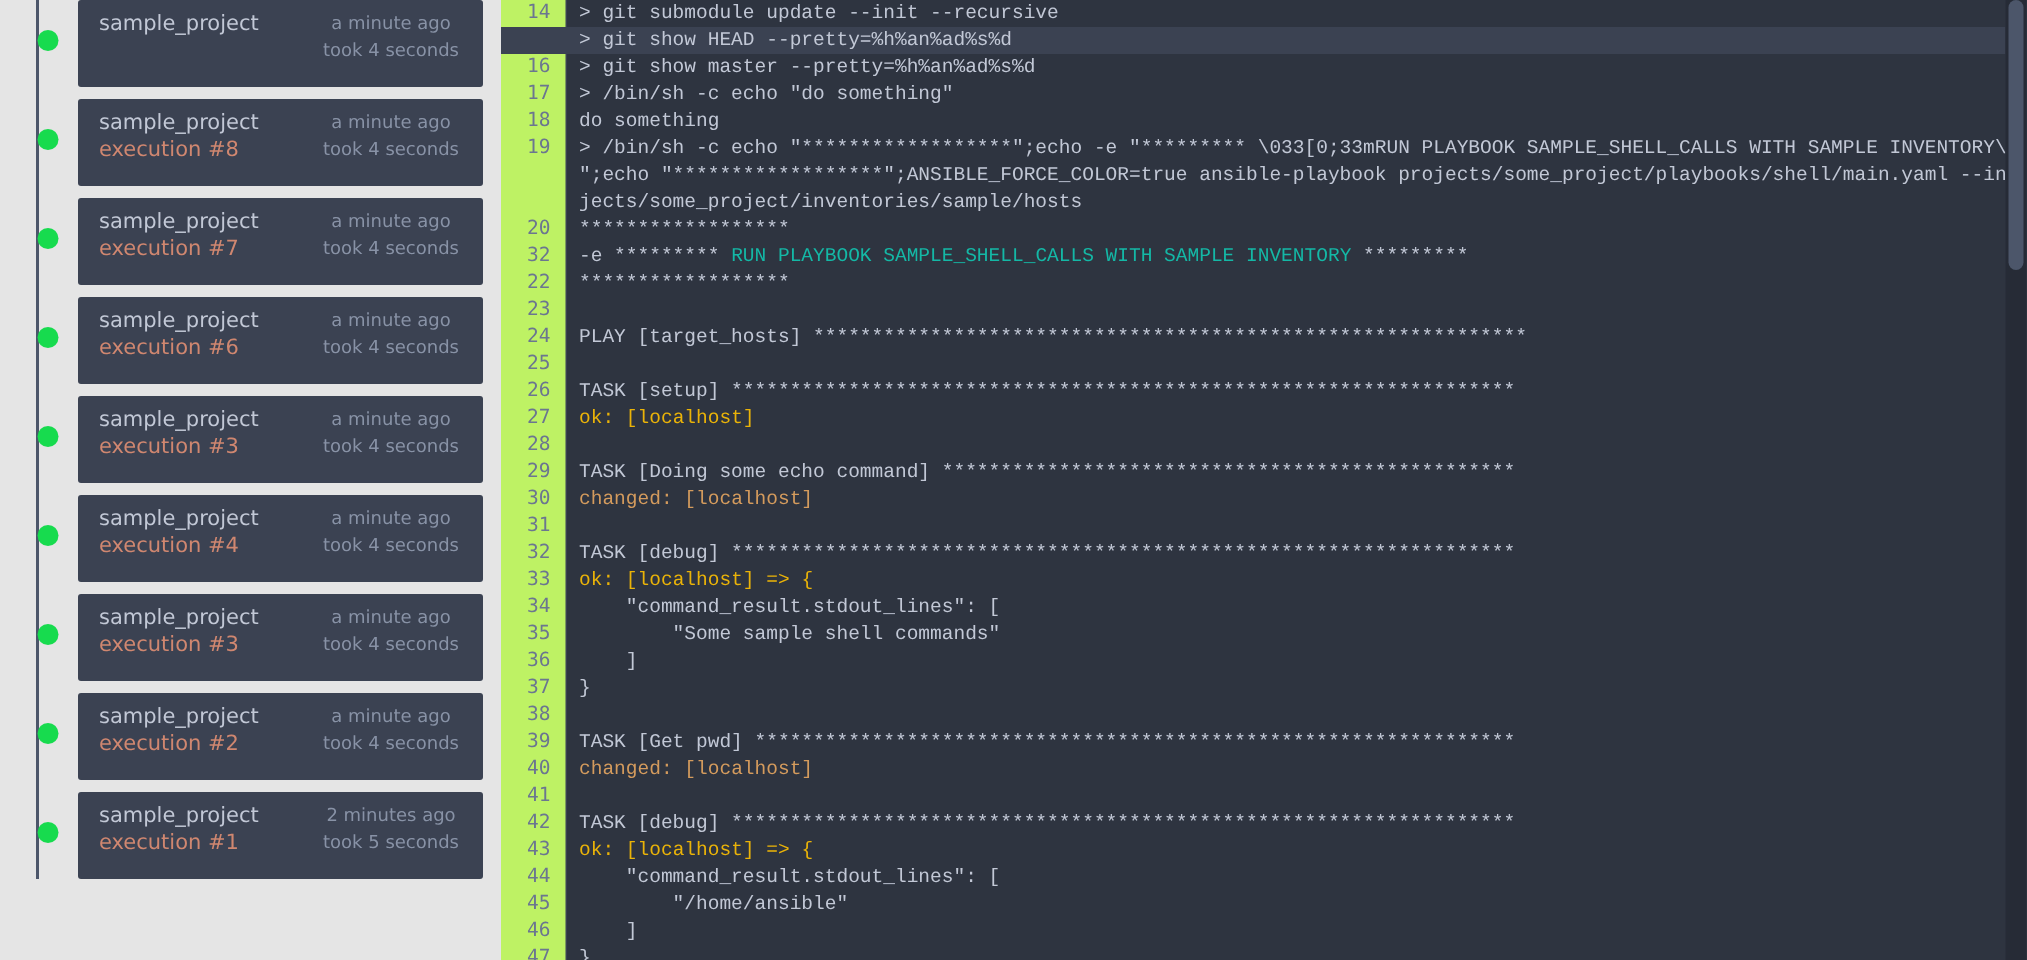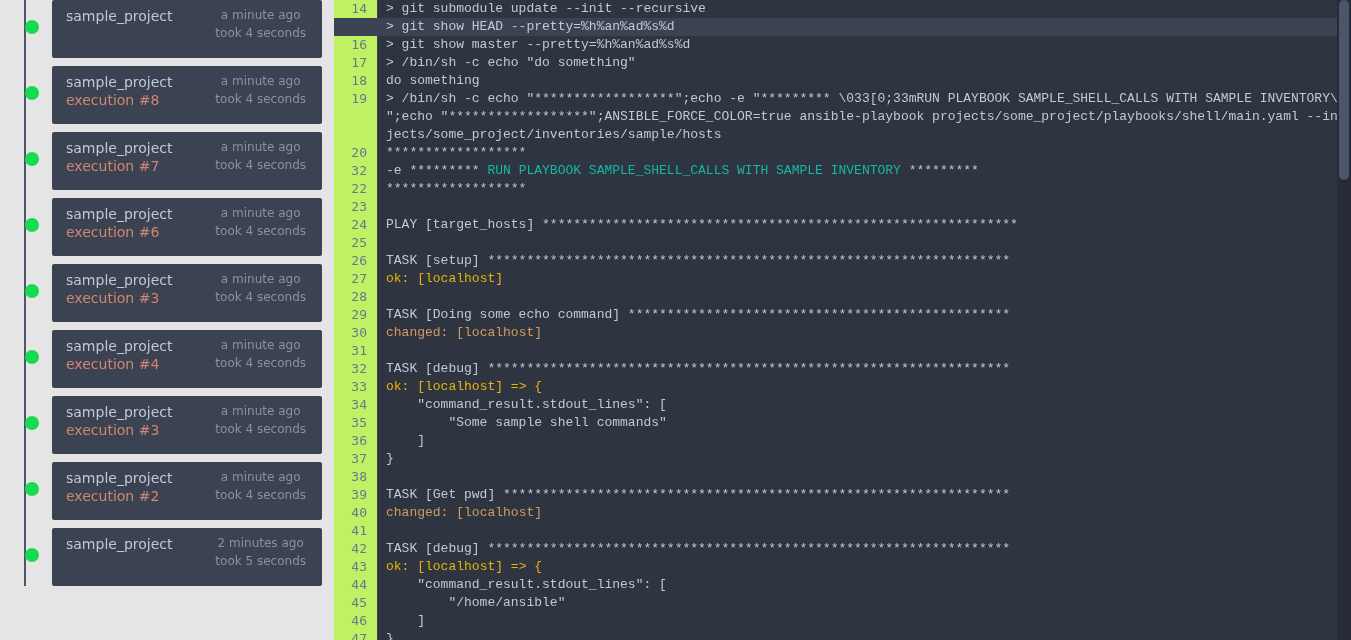--- a/index.html
+++ b/index.html
@@ -186,20 +186,21 @@
       <div class="exec-item">
         <div class="title">sample_project</div>
         <div class="subtitle">execution #2</div>
         <div class="meta">
           <div>a minute ago</div>
           <div>took 4 seconds</div>
         </div>
       </div>
       <div class="exec-item">
         <div class="title">sample_project</div>
+        <div class="subtitle">execution #1</div>
         <div class="meta">
           <div>2 minutes ago</div>
           <div>took 5 seconds</div>
         </div>
       </div>
     </div>
 </div>
 
 <div class="main">
   <div class="gutter" id="gutter">

